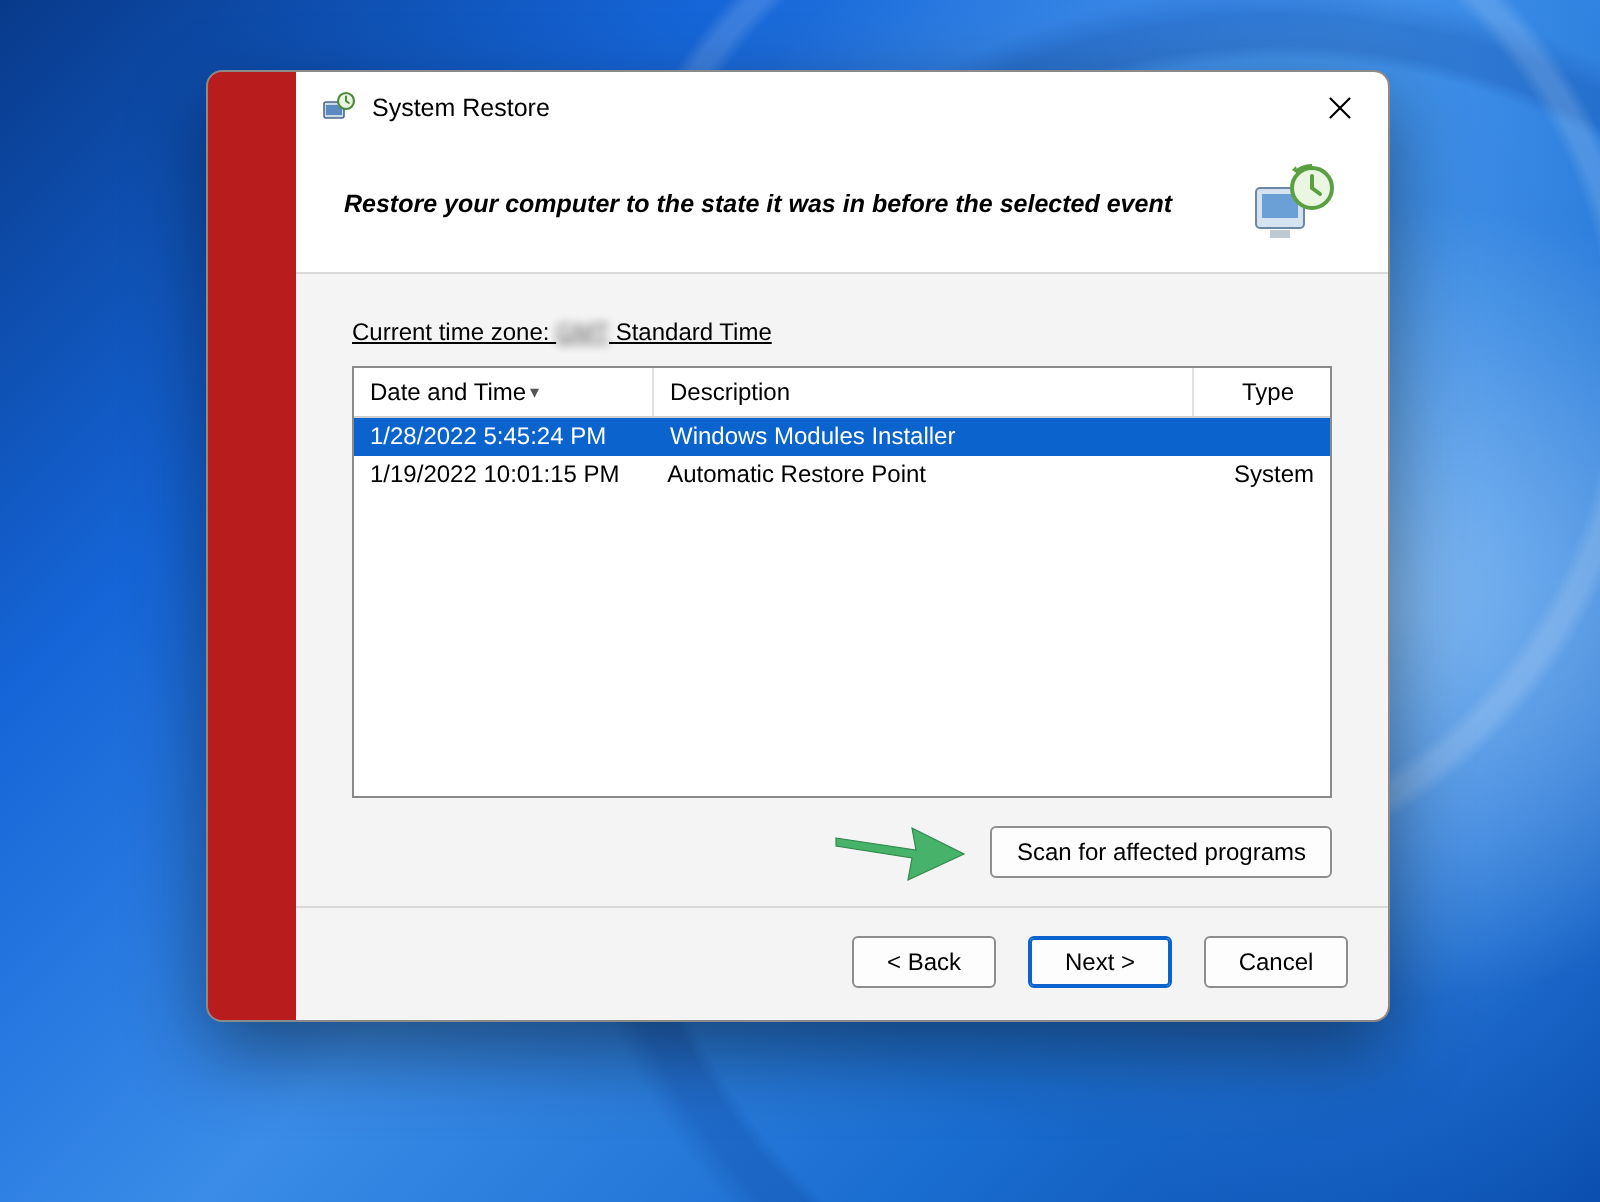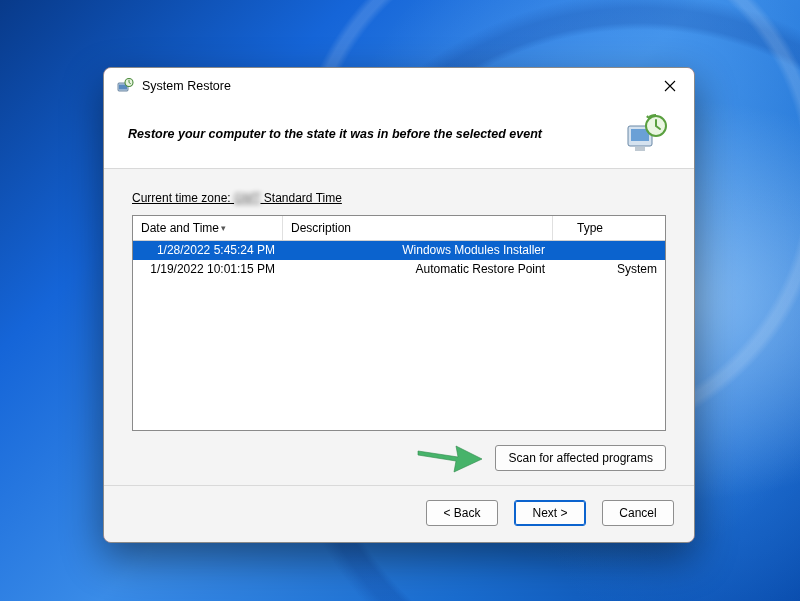--- a/index.html
+++ b/index.html
@@ -20,27 +20,28 @@
         linear-gradient(135deg, #083a8a 0%, #1565d8 25%, #3a8ce8 50%, #1a6dd0 75%, #0648a8 100%);
     }
     .wallpaper::before {
       content:""; position:absolute; inset:0;
       background:
         radial-gradient(circle at 70% 30%, transparent 35%, rgba(255,255,255,0.15) 36%, rgba(255,255,255,0.15) 37%, transparent 38%),
         radial-gradient(circle at 80% 60%, transparent 45%, rgba(10,60,150,0.25) 46%, rgba(10,60,150,0.25) 48%, transparent 50%);
     }
     .window {
       position: absolute;
-      left: 103px; top: 67px;
+      left: 103px; top: 35px;
       width: 592px;
-      background: #f9a8d4;
+      background: #b91c1c;
       border: 1px solid #8a8a8a;
       border-radius: 8px;
       box-shadow: 0 15px 40px rgba(0,0,0,0.45);
       overflow: hidden;
+      padding-left: 44px;
     }
     .titlebar {
       display: flex; align-items: center;
       padding: 8px 10px 6px 12px;
       background: #ffffff;
     }
     .title-icon {
       width: 18px; height: 18px;
       margin-right: 8px;
       display: flex; align-items: center; justify-content: center;
@@ -115,21 +116,21 @@
     .sort-caret {
       font-size: 9px;
       color: #555;
       margin-left: 2px;
       position: relative;
       top: -1px;
     }
     .table-rows { }
     .tr { display: flex; font-size: 12px; }
     .tr.selected { background: #0b63ce; color: #fff; }
-    .td { padding: 2px 8px 3px 8px; text-align: right; }
+    .td { padding: 2px 8px 3px 8px; }
     .actions-row {
       margin-top: 14px;
       display: flex;
       justify-content: flex-end;
       align-items: center;
       position: relative;
     }
     .arrow-annot {
       position: absolute;
       right: 180px;

